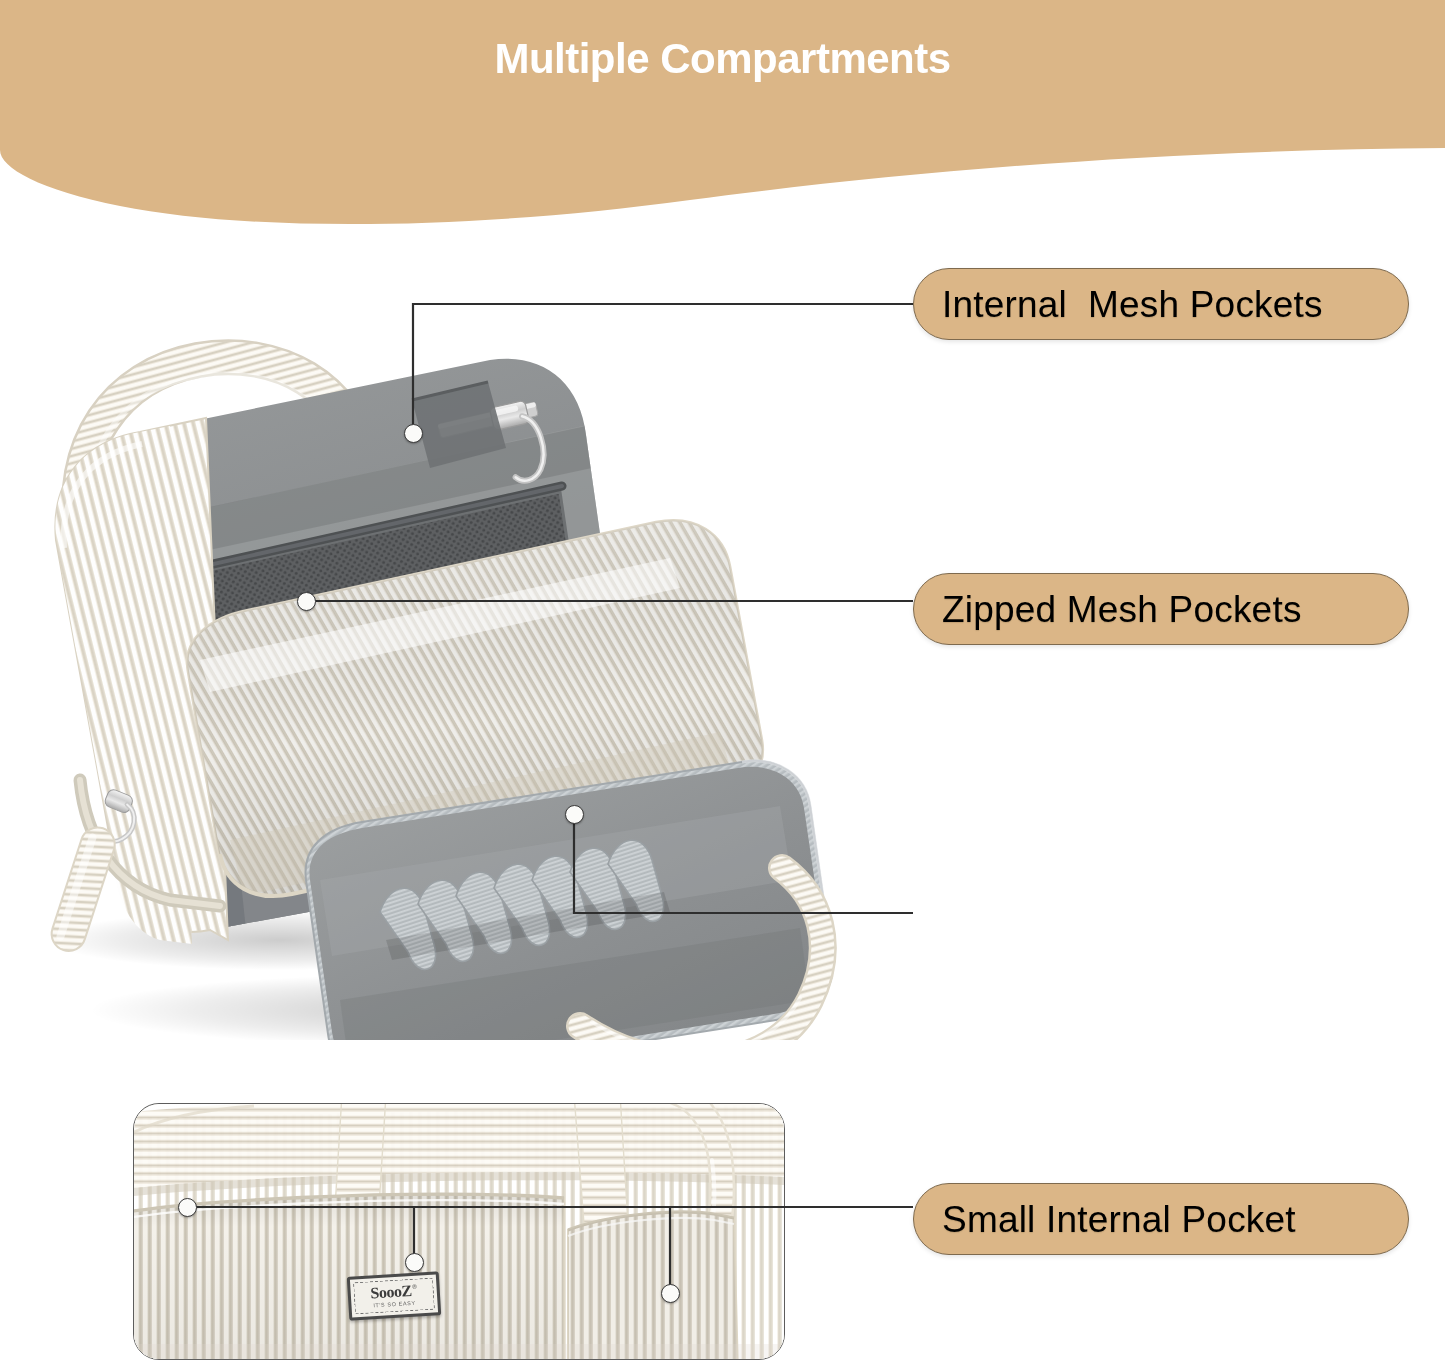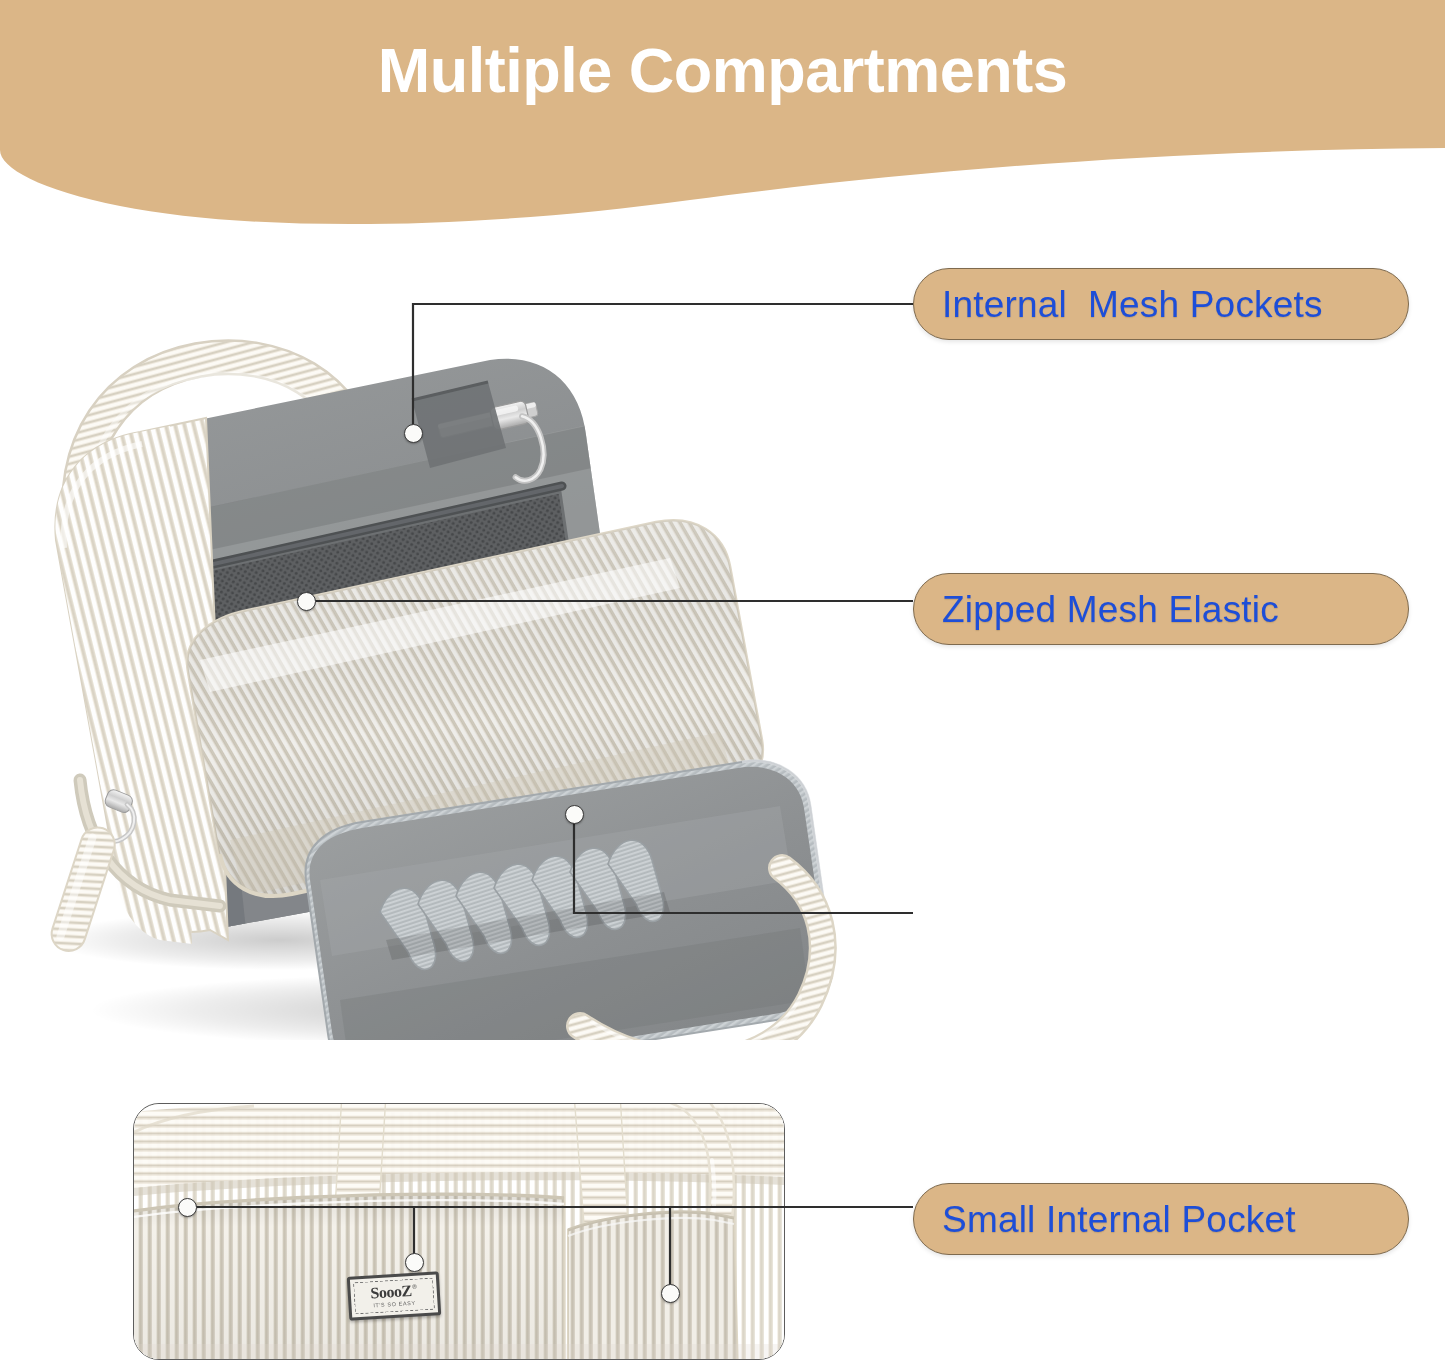--- a/index.html
+++ b/index.html
@@ -22,21 +22,21 @@
     width: 1445px; height: 230px;
     overflow: hidden;
     z-index: 5;
   }
   .header-banner svg { display: block; }
   .header-title {
     position: absolute;
     left: 0; top: 36px;
     width: 1445px;
     text-align: center;
-    font-size: 63px;
+    font-size: 42px;
     font-weight: bold;
     color: #ffffff;
     letter-spacing: -0.5px;
     line-height: 1.1;
     z-index: 6;
     white-space: nowrap;
     font-family: "Liberation Sans", sans-serif;
   }
 
   
@@ -47,21 +47,21 @@
     background: #dbb687;
     border: 1.4px solid #7e6a4e;
     display: flex;
     align-items: center;
     justify-content: flex-start;
     padding: 0 26px 0 28px;
     z-index: 20;
     box-shadow: 0 2px 4px rgba(0,0,0,0.10);
   }
   .badge-text {
-    color: #1d4ed8;
+    color: #000000;
     font-size: 37px;
     font-weight: 400;
     letter-spacing: 0.2px;
     white-space: pre;
     line-height: 1;
     font-family: "Liberation Sans", sans-serif;
     text-shadow: 0 1px 1px rgba(120,95,60,0.25);
   }
 
   
@@ -474,19 +474,19 @@
   <div class="hotdot" style="left:297px; top:592px;"></div>
   <div class="hotdot" style="left:565px; top:805px;"></div>
   <div class="hotdot" style="left:178px; top:1198px;"></div>
   <div class="hotdot" style="left:405px; top:1253px;"></div>
   <div class="hotdot" style="left:661px; top:1284px;"></div>
 
   <div class="badge" id="badge-0">
     <span class="badge-text">Internal  Mesh Pockets</span>
   </div>
   <div class="badge" id="badge-1">
-    <span class="badge-text">Zipped Mesh Elastic</span>
+    <span class="badge-text">Zipped Mesh Pockets</span>
   </div>
   <div class="badge" id="badge-3">
     <span class="badge-text">Small Internal Pocket</span>
   </div>
 
 </div>
 
 </body></html>

